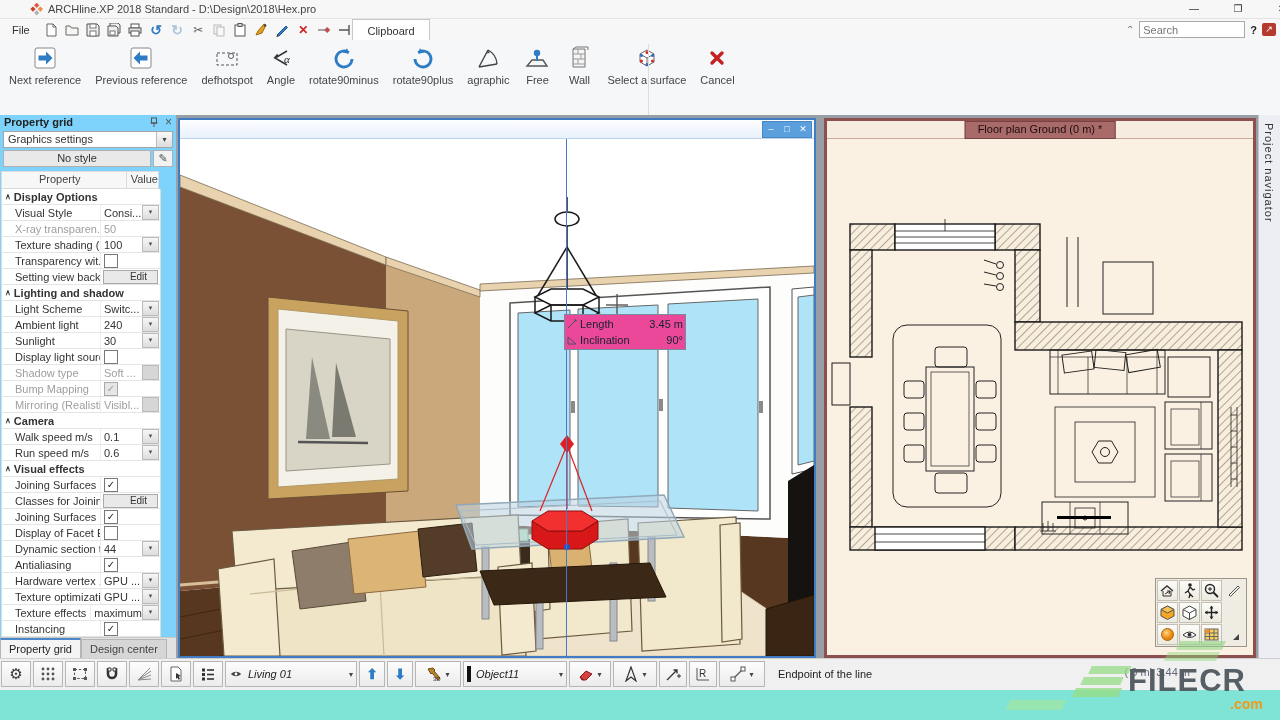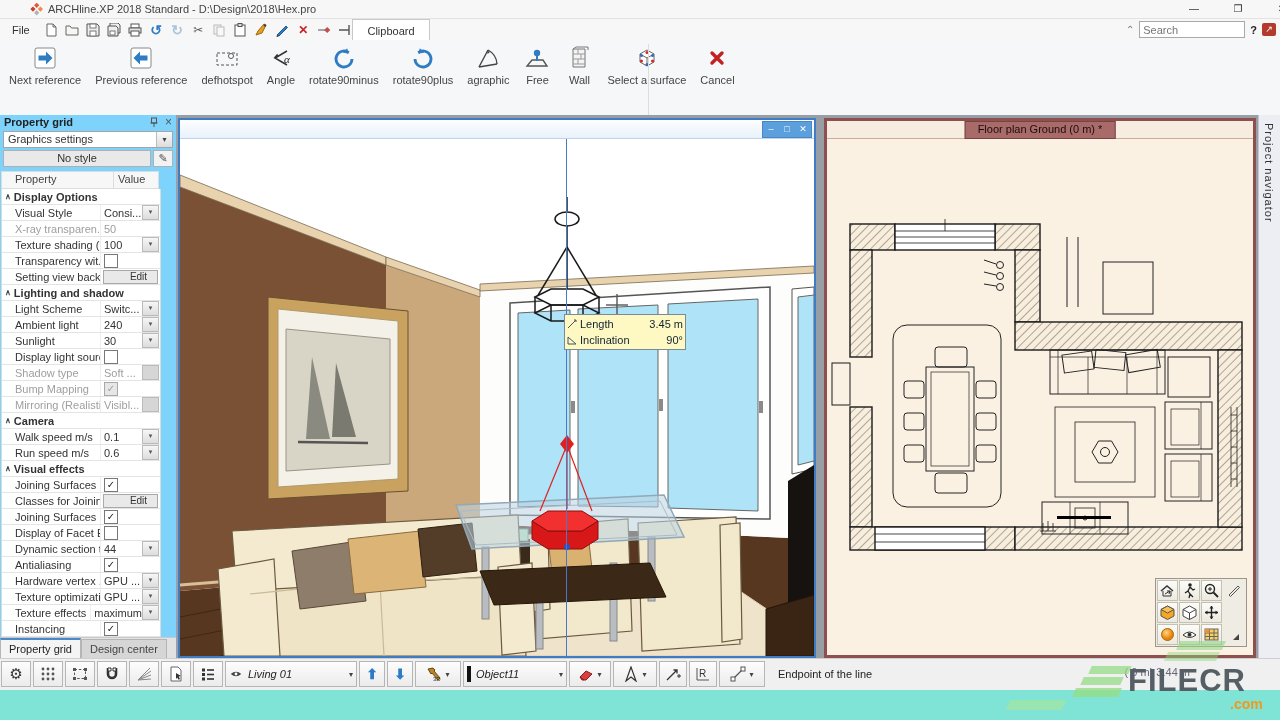--- a/index.html
+++ b/index.html
@@ -48,21 +48,21 @@
   .prophead{height:20px;display:flex;align-items:center;padding:0 4px;}
   .prophead .ptitle{font-weight:bold;color:#222;}
   .prophead .hicons{margin-left:auto;display:flex;gap:6px;color:#555;}
   .combo{margin:1px 3px;height:17px;border:1px solid #a5a5a5;background:#fff;display:flex;align-items:center;}
   .combo .cval{flex:1;padding-left:4px;}
   .combo .cbtn{width:15px;height:15px;background:linear-gradient(#fafafa,#dcdcdc);border-left:1px solid #bbb;
     font-size:8px;color:#444;text-align:center;line-height:15px;}
   .stylerow{margin:1px 3px;height:17px;display:flex;gap:2px;}
   .nostyle{flex:1;border:1px solid #b0b0b0;background:#e9e9e9;text-align:center;line-height:15px;color:#333;}
   .editpencil{width:18px;border:1px solid #b0b0b0;background:#f2f2f2;text-align:center;line-height:15px;color:#555;}
-  .gridhead{margin:3px 0 0 1px;width:158px;height:24px;display:flex;background:#f7f7f7;border:1px solid #dcdcdc;box-sizing:border-box;}
+  .gridhead{margin:3px 0 0 1px;width:158px;height:24px;display:flex;background:#f7f7f7;border:1px solid #dcdcdc;box-sizing:border-box;padding-left:24px;}
   .gridhead div{line-height:14px;color:#444;}
   .gh1{width:98px;padding-left:13px;border-right:1px solid #dcdcdc;}
   .gh2{flex:1;padding-left:4px;}
   .grid{margin-left:1px;width:158px;background:#fff;border-left:1px solid #dcdcdc;border-right:1px solid #dcdcdc;}
   .prow{height:15px;display:flex;align-items:center;border-bottom:1px solid #e4e4e4;}
   .prow .plabel{width:85px;padding-left:13px;overflow:hidden;white-space:nowrap;color:#333;border-right:1px solid #eee;align-self:stretch;display:flex;align-items:center;}
   .prow.section .plabel{width:auto;padding-left:3px;font-weight:bold;border-right:none;}
   .prow .chev2{font-size:8px;color:#444;margin-right:3px;}
   .pval{flex:1;display:flex;align-items:center;height:100%;}
   .pval .vtext{flex:1;padding-left:3px;overflow:hidden;white-space:nowrap;}
@@ -80,21 +80,21 @@
   .ptab.active{background:#f4f4f4;border-top:2px solid #4a8ac8;color:#222;}
   
   .win3d{position:absolute;left:178px;top:3px;width:638px;height:540px;border:2px solid #3f7cc4;background:#fff;box-sizing:border-box;}
   .w3title{height:18px;background:linear-gradient(#fdfeff,#e8f1fb);position:relative;border-bottom:1px solid #bcd4ec;}
   .w3tab{position:absolute;left:50%;transform:translateX(-62%);top:8px;height:17px;padding:0 14px;background:#6fb0e6;
     border:1px solid #4a86c4;color:#0c2c50;line-height:16px;margin-top:40px;}
   .w3ctrl{position:absolute;right:2px;top:1px;height:15px;background:#5b9fdd;display:flex;border:1px solid #4a86c4;}
   .w3ctrl span{width:16px;text-align:center;color:#fff;font-size:9px;line-height:15px;}
   .w3content{position:relative;width:634px;height:517px;overflow:hidden;}
   .axisline{position:absolute;left:386px;top:-18px;width:1px;height:537px;background:#4a78c8;z-index:5;}
-  .tooltip{position:absolute;left:384px;top:175px;width:116px;background:#fef9c3;border:1px solid #7a8a99;
+  .tooltip{position:absolute;left:384px;top:175px;width:116px;background:#ec4899;border:1px solid #7a8a99;
     z-index:6;padding:1px 2px;}
   .tiprow{display:flex;align-items:center;height:16px;gap:3px;}
   .tiprow .tlabel{color:#123;}
   .tiprow .tvalue{margin-left:auto;color:#123;}
   .tipicon{width:10px;height:10px;}
   
   .winplan{position:absolute;left:824px;top:3px;width:432px;height:540px;border:3px solid #8e4f4f;background:#fbf1e2;box-sizing:border-box;}
   .wptitle{height:17px;background:#f6ecdf;position:relative;border-bottom:1px solid #c9a9a0;}
   .wptab{position:absolute;left:50%;transform:translateX(-50%);top:0;height:16px;padding:0 12px;background:#a96a6a;
     border:1px solid #7a4343;color:#1d0d0d;line-height:15px;}

